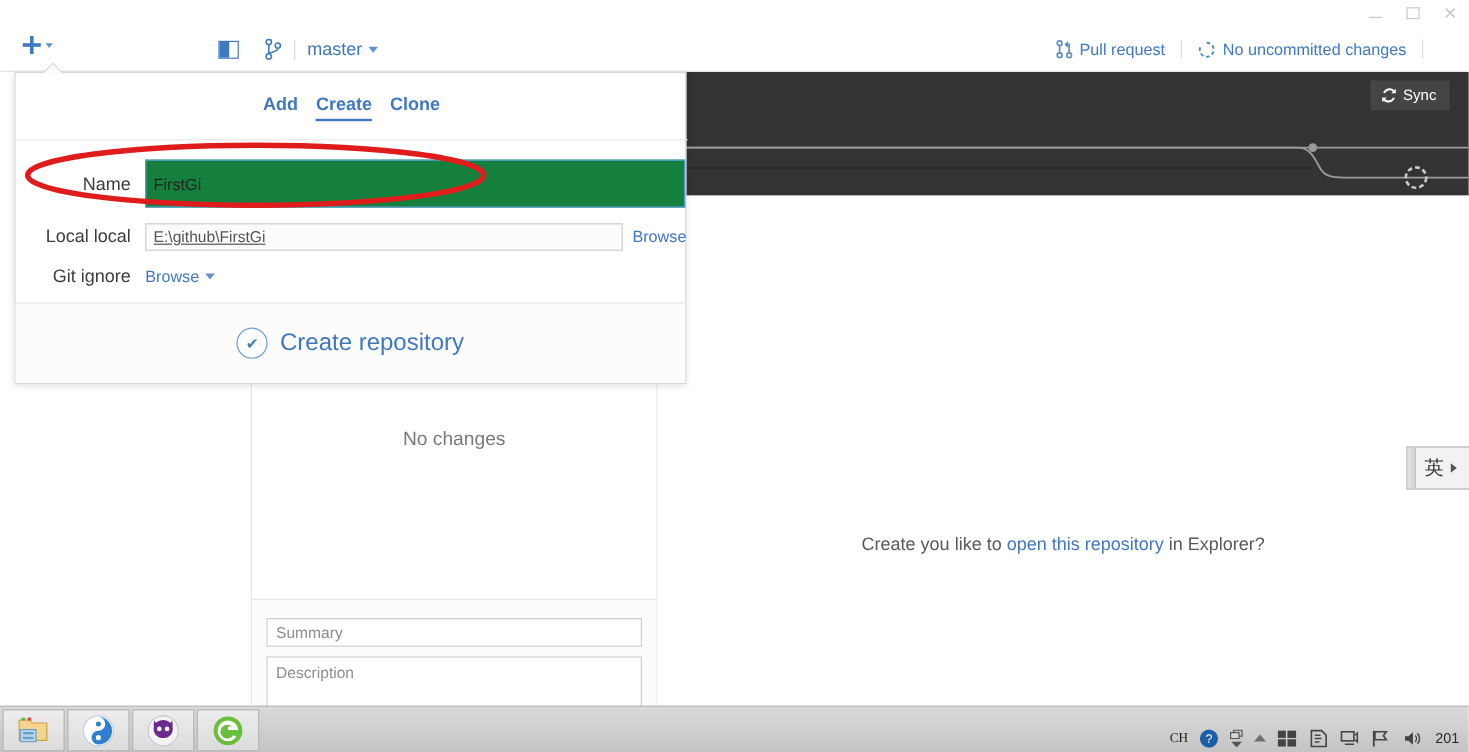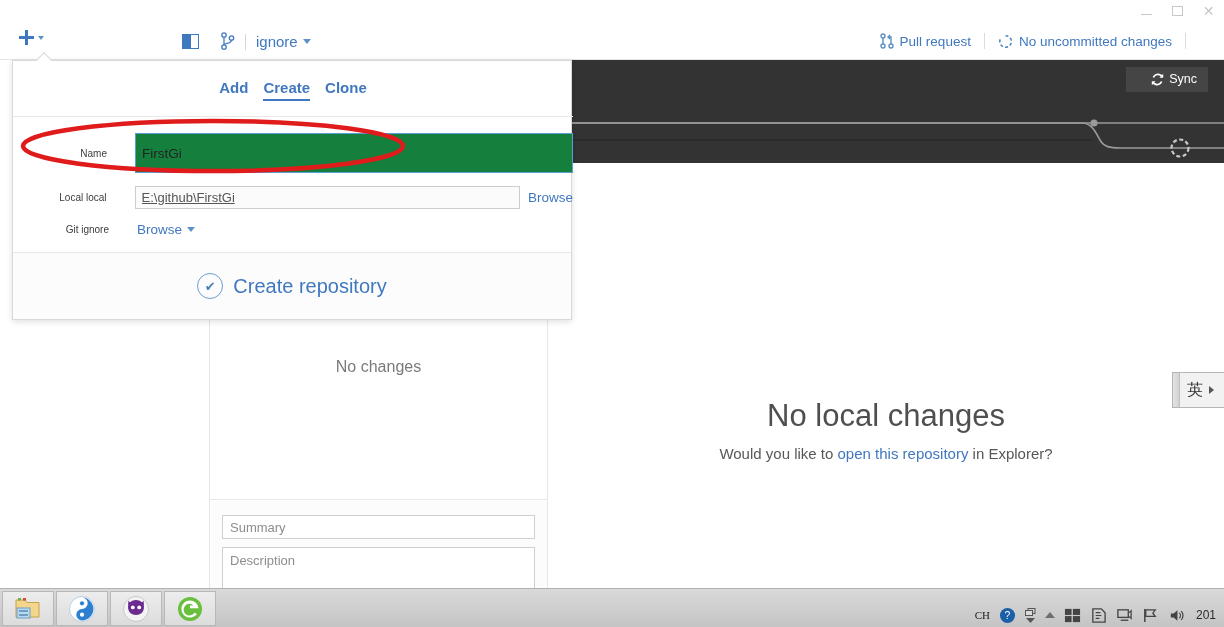--- a/index.html
+++ b/index.html
@@ -165,21 +165,21 @@
   .history {
     position: absolute; left: 548px; top: 0;
     width: 676px; height: 103px;
     background: #333333;
     overflow: hidden;
   }
   .sync-btn {
     position: absolute; right: 16px; top: 7px;
     background: #454545;
     color: #ffffff; font-size: 12.5px;
-    padding: 5px 11px 6px 25px;
+    padding: 5px 11px 6px 9px;
     display: flex; align-items: center; gap: 5px;
     cursor: pointer;
   }
 
   
   .right-content {
     position: absolute; left: 548px; top: 103px;
     width: 676px; height: 425px;
     background: #ffffff;
   }
@@ -228,22 +228,22 @@
     position: absolute; left: 0; top: 55px; width: 560px;
     height: 1px; background: #e8e8e8;
   }
 
   .form-rows { position: absolute; left: 0; top: 72px; width: 560px; }
   .frow {
     display: flex; align-items: center;
     margin-bottom: 13px; padding-left: 22px;
   }
   .flabel {
-    width: 74px; text-align: right; margin-right: 28px;
-    font-size: 10px; color: #3c3c3c;
+    width: 74px; text-align: right; margin-right: 12px;
+    font-size: 15px; color: #3c3c3c;
   }
   .fname-input {
     width: 450px; height: 40px;
     border: 1px solid #5a9fd4; background: #15803d;
     font-family: "Liberation Sans", sans-serif;
     font-size: 13.5px; color: #222; padding: 0 6px;
     outline: none;
   }
   .fpath-input {
     width: 398px; height: 23px;
@@ -374,21 +374,21 @@
     <svg class="tb-branch-icon" viewBox="0 0 16 18">
       <circle cx="4" cy="3" r="2.2" fill="none" stroke="#4078c0" stroke-width="1.3"></circle>
       <circle cx="4" cy="15" r="2.2" fill="none" stroke="#4078c0" stroke-width="1.3"></circle>
       <circle cx="11.5" cy="6" r="2.2" fill="none" stroke="#4078c0" stroke-width="1.3"></circle>
       <path d="M4 5.2 L4 12.8" stroke="#4078c0" stroke-width="1.3" fill="none"></path>
       <path d="M11.5 8.2 C11.5 12 4 11 4 13" stroke="#4078c0" stroke-width="1.3" fill="none"></path>
     </svg>
     <div class="tb-divider"></div>
 
     <div class="tb-branch">
-      <span>ignore</span>
+      <span>master</span>
       <span class="caret"></span>
     </div>
 
     <div class="tb-right">
       <div class="tb-item">
         <svg width="14" height="16" viewBox="0 0 14 16">
           <circle cx="3" cy="3" r="2" fill="none" stroke="#5a8fc4" stroke-width="1.4"></circle>
           <circle cx="3" cy="13" r="2" fill="none" stroke="#5a8fc4" stroke-width="1.4"></circle>
           <circle cx="11" cy="13" r="2" fill="none" stroke="#5a8fc4" stroke-width="1.4"></circle>
           <path d="M3 5 L3 11" stroke="#5a8fc4" stroke-width="1.4"></path>
@@ -436,22 +436,21 @@
       </svg>
       <div class="sync-btn">
         <svg width="13" height="13" viewBox="0 0 16 16">
           <path fill="#ffffff" d="M13.4 2.6A7 7 0 0 0 2 5.3l1.9.6A5 5 0 0 1 12 4.2l-1.6 1.6H15V1.2zM2.6 13.4A7 7 0 0 0 14 10.7l-1.9-.6A5 5 0 0 1 4 11.8l1.6-1.6H1v4.6z"></path>
         </svg>
         <span>Sync</span>
       </div>
     </div>
 
     <div class="right-content">
-      <div class="rc-title">No local changes</div>
-      <div class="rc-sub"><span>Would you like to </span><a>open this repository</a><span> in Explorer?</span></div>
+      <div class="rc-sub"><span>Create you like to </span><a>open this repository</a><span> in Explorer?</span></div>
     </div>
   </div>
 
   <div class="popup">
     <div class="popup-tail"></div>
 
     <div class="popup-tabs">
       <div class="popup-tab">Add</div>
       <div class="popup-tab active">Create</div>
       <div class="popup-tab">Clone</div>

